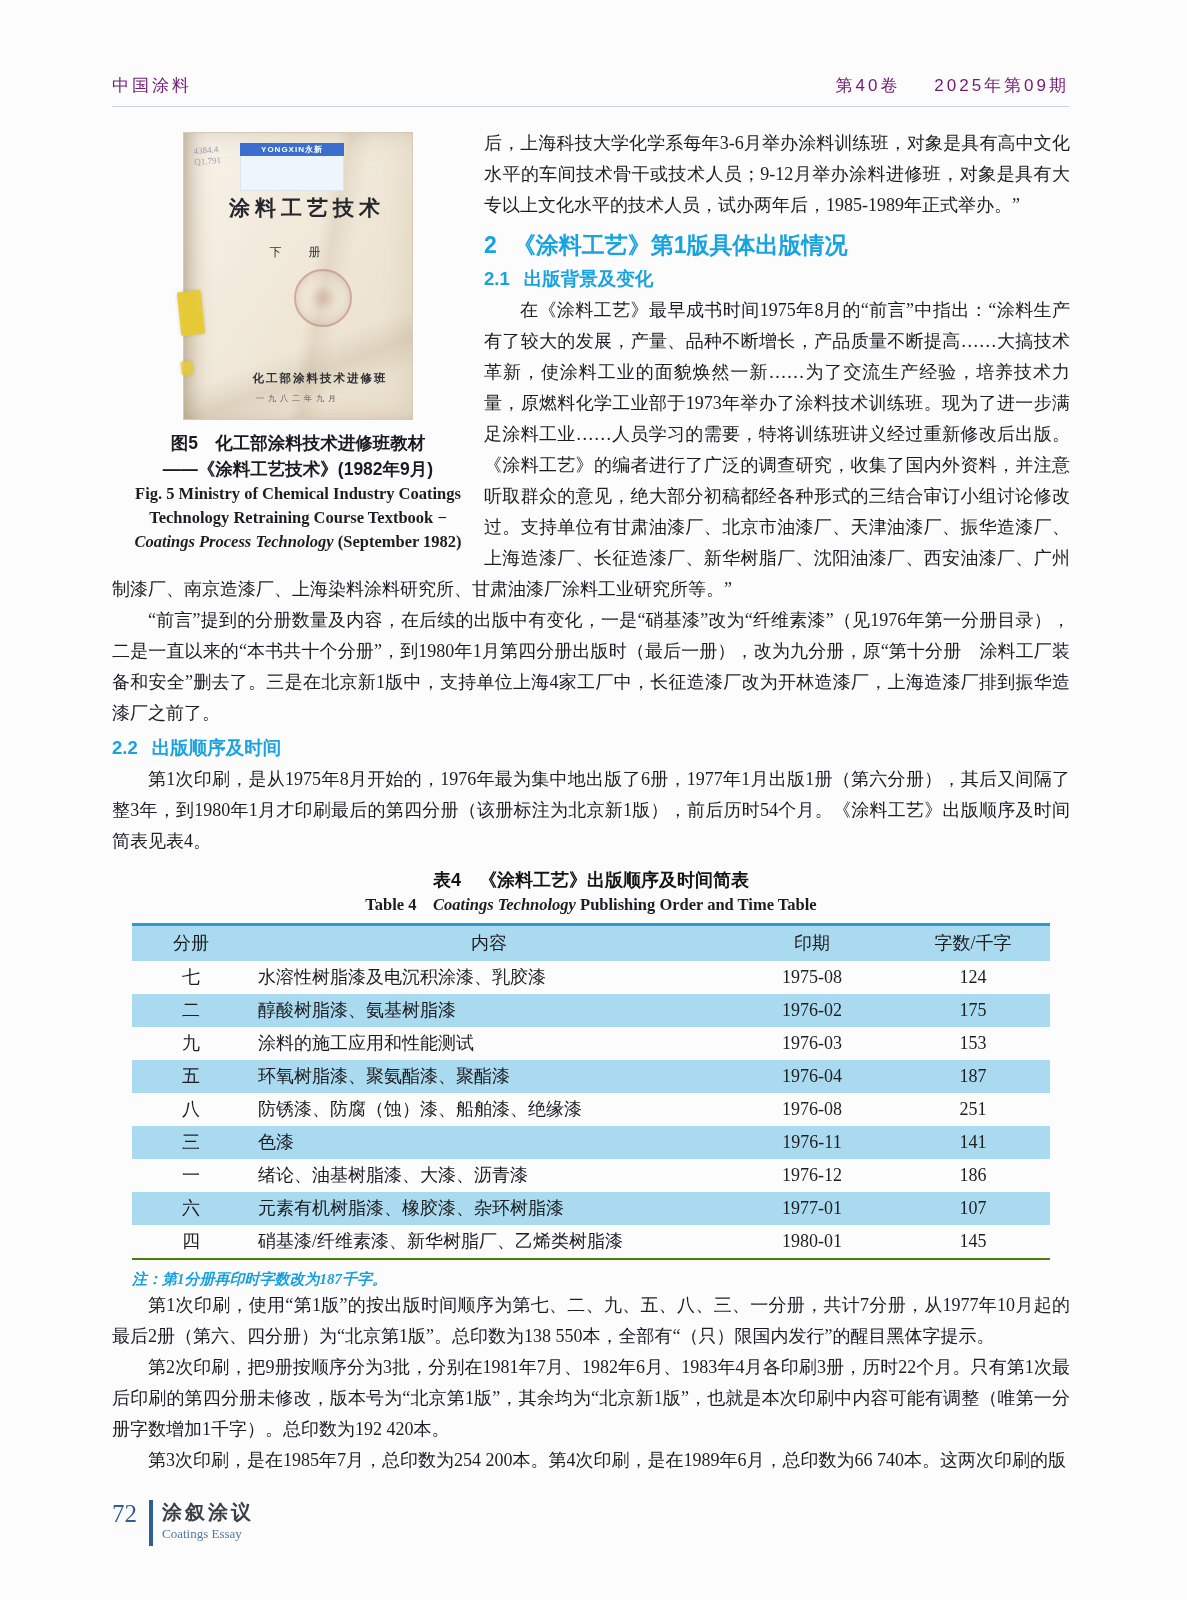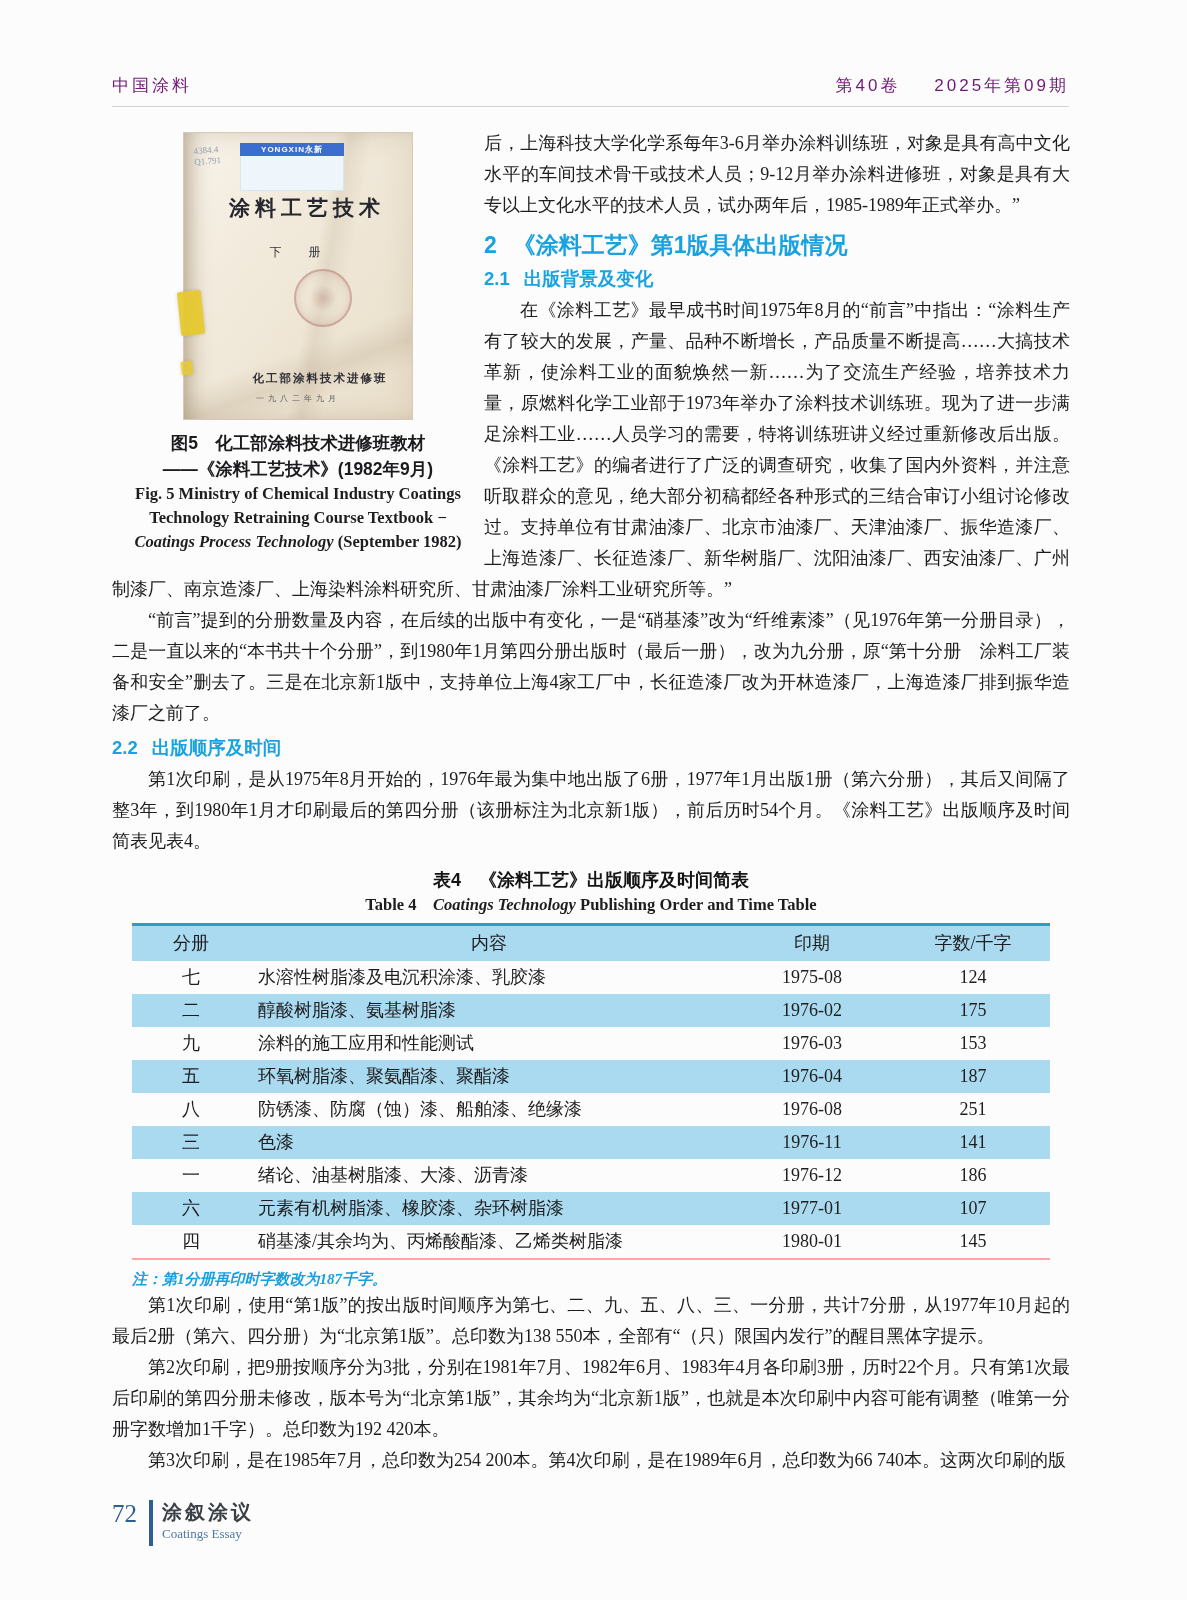--- a/index.html
+++ b/index.html
@@ -54,21 +54,21 @@
   .tape.small{top:228px;height:14px;width:12px;left:-3px;opacity:.8;}
   figcaption{margin-top:10px;text-align:center;}
   .cap-cn{font:bold 17.5px/26px "Liberation Sans",sans-serif;color:#1b1b1d;}
   .cap-en{font-weight:bold;font-size:16.5px;line-height:24px;font-family:"Liberation Serif",serif;}
 
   
   .table-block{margin:10px 20px 2px;}
   .tbl-title-cn{text-align:center;font:bold 18px/26px "Liberation Sans",sans-serif;color:#141414;}
   .tbl-title-en{text-align:center;font-weight:bold;font-size:16.5px;line-height:23px;margin-bottom:7px;}
   table.pub{width:100%;border-collapse:collapse;border-top:3px solid #2e9cc8;
-        border-bottom:2px solid #fca5a5;font-size:18px;}
+        border-bottom:2px solid #4d7c0f;font-size:18px;}
   table.pub th{background:#aadaef;font-weight:normal;height:33px;text-align:center;}
   table.pub td{height:30px;text-align:center;}
   table.pub td.c1{text-align:left;padding-left:8px;}
   table.pub tbody tr:nth-child(even) td{background:#aadaef;}
   .tbl-note{color:#18a0de;font-size:15px;line-height:22px;margin:8px 20px 0;font-weight:bold;
         font-style:italic;text-align:left;text-indent:0;}
 
   
   .page-footer{position:absolute;left:112px;top:1500px;display:flex;}
   .pf-num{font-size:25px;color:#2f5e92;margin-right:12px;}
@@ -196,21 +196,21 @@
               <td>186</td>
             </tr>
             <tr>
               <td>六</td>
               <td class="c1">元素有机树脂漆、橡胶漆、杂环树脂漆</td>
               <td>1977-01</td>
               <td>107</td>
             </tr>
             <tr>
               <td>四</td>
-              <td class="c1">硝基漆/其余均为、丙烯酸酯漆、乙烯类树脂漆</td>
+              <td class="c1">硝基漆/纤维素漆、新华树脂厂、乙烯类树脂漆</td>
               <td>1980-01</td>
               <td>145</td>
             </tr>
           </tbody>
       </table>
     </div>
     <div class="tbl-note">注：第1分册再印时字数改为187千字。</div>
 
     <p>第1次印刷，使用“第1版”的按出版时间顺序为第七、二、九、五、八、三、一分册，共计7分册，从1977年10月起的最后2册（第六、四分册）为“北京第1版”。总印数为138 550本，全部有“（只）限国内发行”的醒目黑体字提示。</p>
     <p>第2次印刷，把9册按顺序分为3批，分别在1981年7月、1982年6月、1983年4月各印刷3册，历时22个月。只有第1次最后印刷的第四分册未修改，版本号为“北京第1版”，其余均为“北京新1版”，也就是本次印刷中内容可能有调整（唯第一分册字数增加1千字）。总印数为192 420本。</p>

